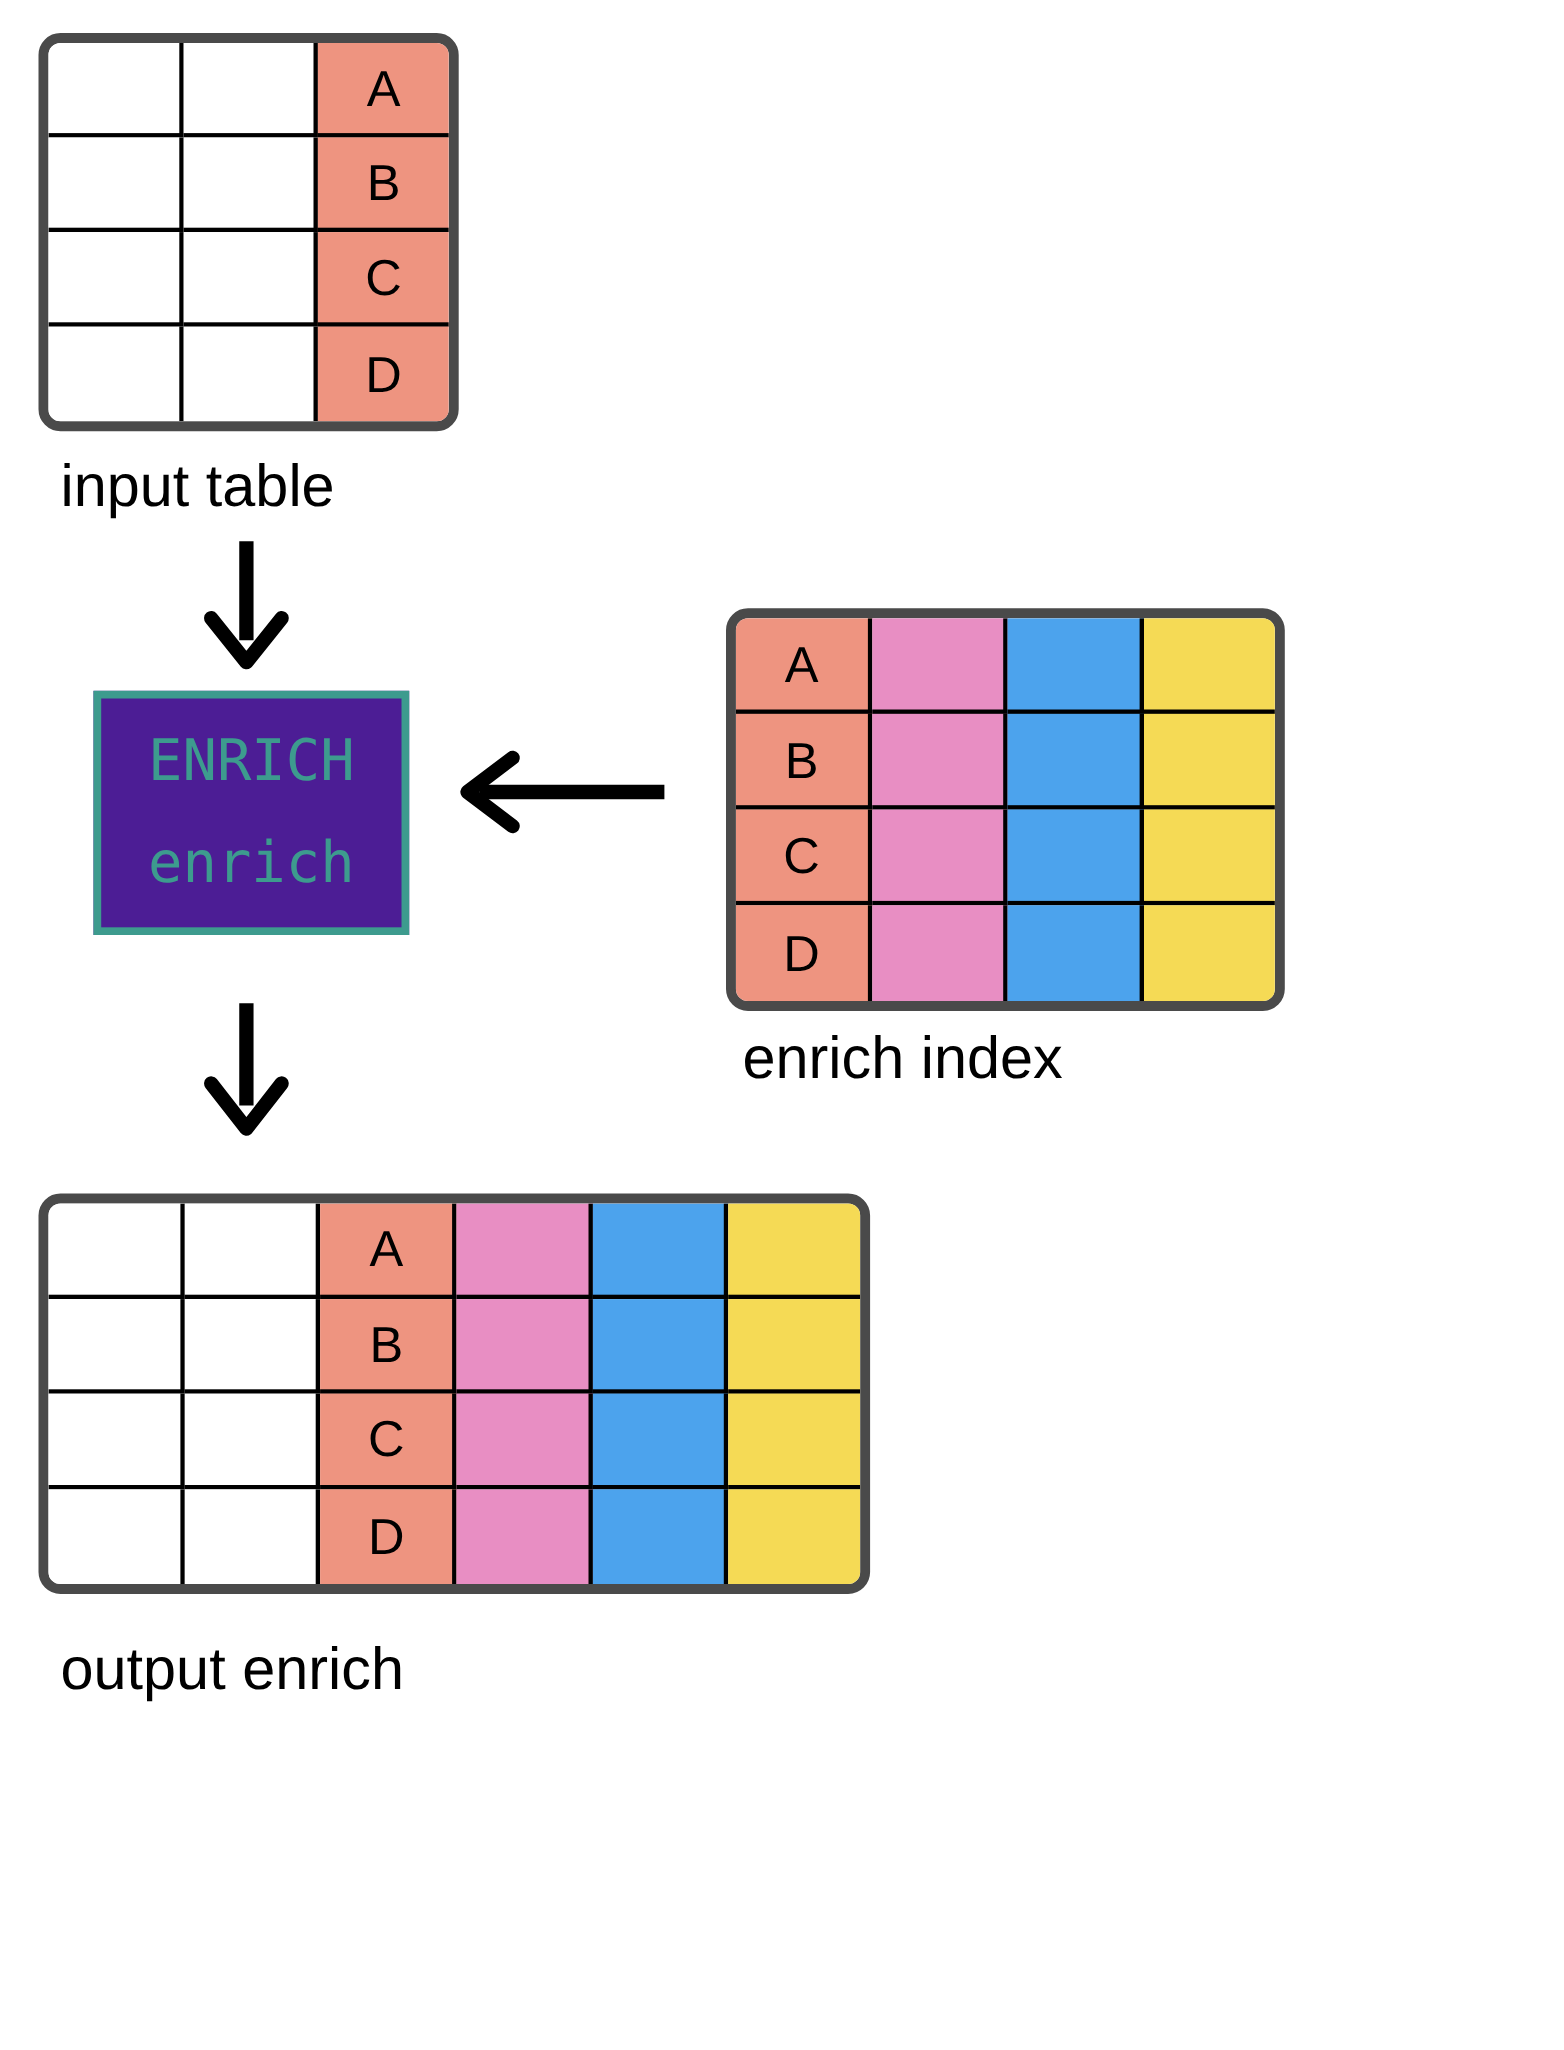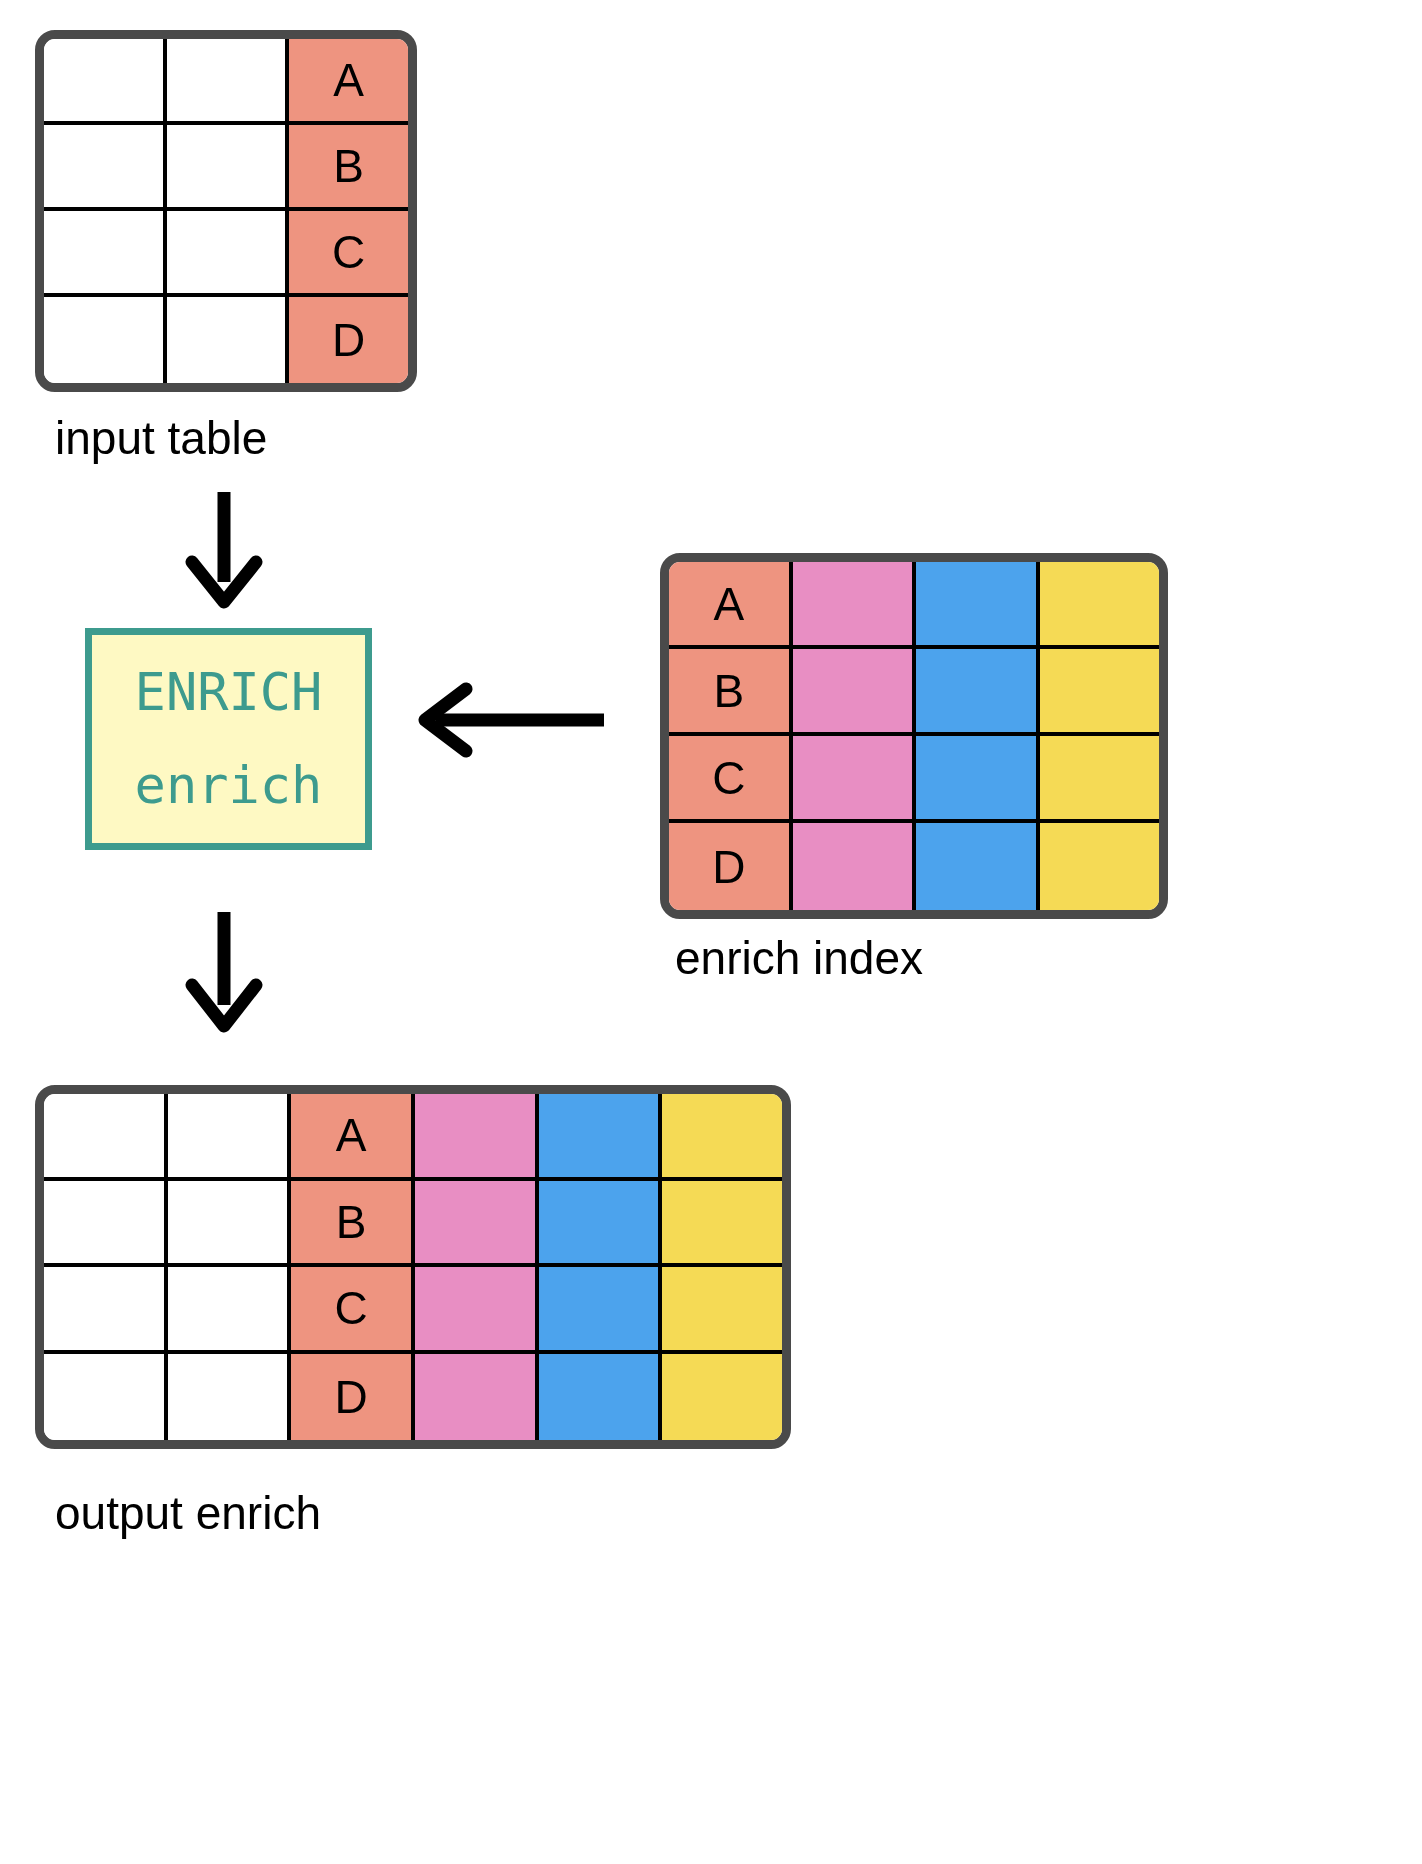--- a/index.html
+++ b/index.html
@@ -50,32 +50,32 @@
   
   .c-white  { background: #ffffff; }
   .c-salmon { background: #ee9480; }
   .c-pink   { background: #e88ec3; }
   .c-blue   { background: #4ca3ed; }
   .c-yellow { background: #f5da55; }
 
   
   .caption {
     position: absolute;
-    font-size: 46px;
+    font-size: 54px;
     color: #000000;
     white-space: nowrap;
     line-height: 1;
   }
 
   
   .cmd-box {
     position: absolute;
     box-sizing: border-box;
     border: 7px solid #3d9b8e;
-    background: #fef9c3;
+    background: #4c1d95;
     display: flex;
     flex-direction: column;
     align-items: center;
     justify-content: center;
     gap: 29px;
   }
   .cmd-line {
     font-family: "DejaVu Sans Mono", monospace;
     color: #3d9b8e;
     font-size: 52px;

